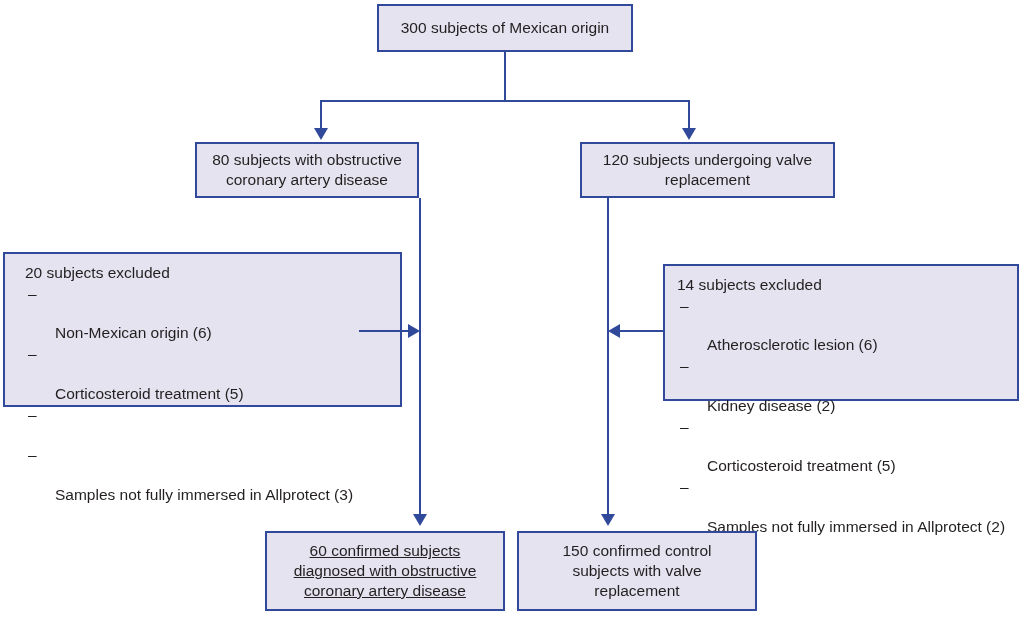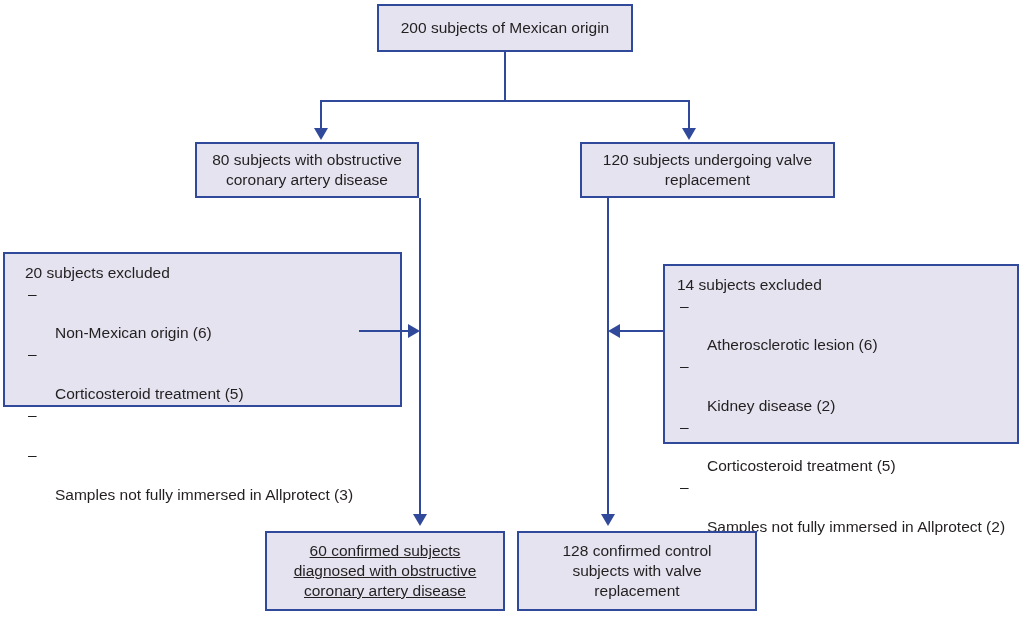--- a/index.html
+++ b/index.html
@@ -98,21 +98,21 @@
     border-bottom: 7px solid transparent;
     border-left: 12px solid #31499a;
   }
 </style>
 </head>
 <body>
 
 <div id="canvas">
 
   <div class="node" style="left:377px; top:4px; width:256px; height:48px;">
-    <span class="node-text">200 subjects of Mexican origin</span>
+    <span class="node-text">300 subjects of Mexican origin</span>
   </div>
 
   <div class="vline" style="left:504px; top:52px; height:48px;"></div>
 
   <div class="hline" style="left:320px; top:100px; width:370px;"></div>
 
   <div class="vline" style="left:320px; top:100px; height:30px;"></div>
   <div class="arrow-down" style="left:314px; top:128px;"></div>
 
   <div class="vline" style="left:688px; top:100px; height:30px;"></div>
@@ -151,21 +151,21 @@
       <li>
         <span class="dash">–</span>
         <span>Samples not fully immersed in Allprotect (3)</span>
       </li>
     </ul>
   </div>
 
   <div class="hline" style="left:359px; top:330px; width:50px;"></div>
   <div class="arrow-right" style="left:408px; top:324px;"></div>
 
-  <div class="node excl" style="left:663px; top:264px; width:356px; height:180px;">
+  <div class="node excl" style="left:663px; top:264px; width:356px; height:137px;">
     <span class="excl-title">14 subjects excluded</span>
     <ul class="excl-list">
       <li>
         <span class="dash">–</span>
         <span>Atherosclerotic lesion (6)</span>
       </li>
       <li>
         <span class="dash">–</span>
         <span>Kidney disease (2)</span>
       </li>
@@ -183,18 +183,18 @@
   <div class="hline" style="left:620px; top:330px; width:45px;"></div>
   <div class="arrow-left" style="left:608px; top:324px;"></div>
 
   <div class="node" style="left:265px; top:531px; width:240px; height:80px;text-decoration:underline;">
     <span class="node-text">60 confirmed subjects
 diagnosed with obstructive
 coronary artery disease</span>
   </div>
 
   <div class="node" style="left:517px; top:531px; width:240px; height:80px;">
-    <span class="node-text">128 confirmed control
+    <span class="node-text">150 confirmed control
 subjects with valve
 replacement</span>
   </div>
 
 </div>
 
 </body></html>

